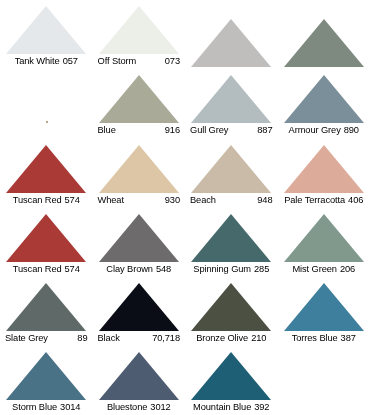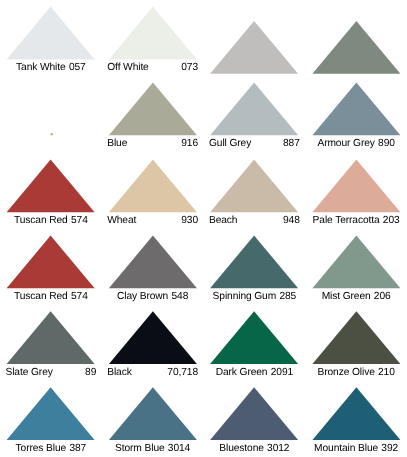--- a/index.html
+++ b/index.html
@@ -93,21 +93,21 @@
         <div class="label-row tight">
           <span class="c-name">Tank White</span>
           <span class="c-code">057</span>
         </div>
       </div>
       <div class="swatch">
         <div class="tri-wrap">
           <div class="tri" style="border-bottom-color: rgb(236, 238, 232);"></div>
         </div>
         <div class="label-row">
-          <span class="c-name">Off White</span>
+          <span class="c-name">Off Storm</span>
           <span class="c-code">073</span>
         </div>
       </div>
       <div class="swatch">
         <div class="tri-wrap">
           <div class="tri" style="border-bottom-color: rgb(192, 189, 189);"></div>
         </div>
       </div>
       <div class="swatch">
         <div class="tri-wrap">
@@ -170,21 +170,21 @@
           <span class="c-name">Beach</span>
           <span class="c-code">948</span>
         </div>
       </div>
       <div class="swatch">
         <div class="tri-wrap">
           <div class="tri" style="border-bottom-color: rgb(221, 171, 153);"></div>
         </div>
         <div class="label-row tight">
           <span class="c-name">Pale Terracotta</span>
-          <span class="c-code">203</span>
+          <span class="c-code">406</span>
         </div>
       </div>
       <div class="swatch">
         <div class="tri-wrap">
           <div class="tri" style="border-bottom-color: rgb(169, 58, 54);"></div>
         </div>
         <div class="label-row tight">
           <span class="c-name">Tuscan Red</span>
           <span class="c-code">574</span>
         </div>
@@ -225,29 +225,20 @@
           <span class="c-code">89</span>
         </div>
       </div>
       <div class="swatch">
         <div class="tri-wrap">
           <div class="tri" style="border-bottom-color: rgb(10, 13, 21);"></div>
         </div>
         <div class="label-row">
           <span class="c-name">Black</span>
           <span class="c-code">70,718</span>
-        </div>
-      </div>
-      <div class="swatch">
-        <div class="tri-wrap">
-          <div class="tri" style="border-bottom-color: rgb(6, 102, 71);"></div>
-        </div>
-        <div class="label-row tight">
-          <span class="c-name">Dark Green</span>
-          <span class="c-code">2091</span>
         </div>
       </div>
       <div class="swatch">
         <div class="tri-wrap">
           <div class="tri" style="border-bottom-color: rgb(75, 80, 67);"></div>
         </div>
         <div class="label-row tight">
           <span class="c-name">Bronze Olive</span>
           <span class="c-code">210</span>
         </div>

